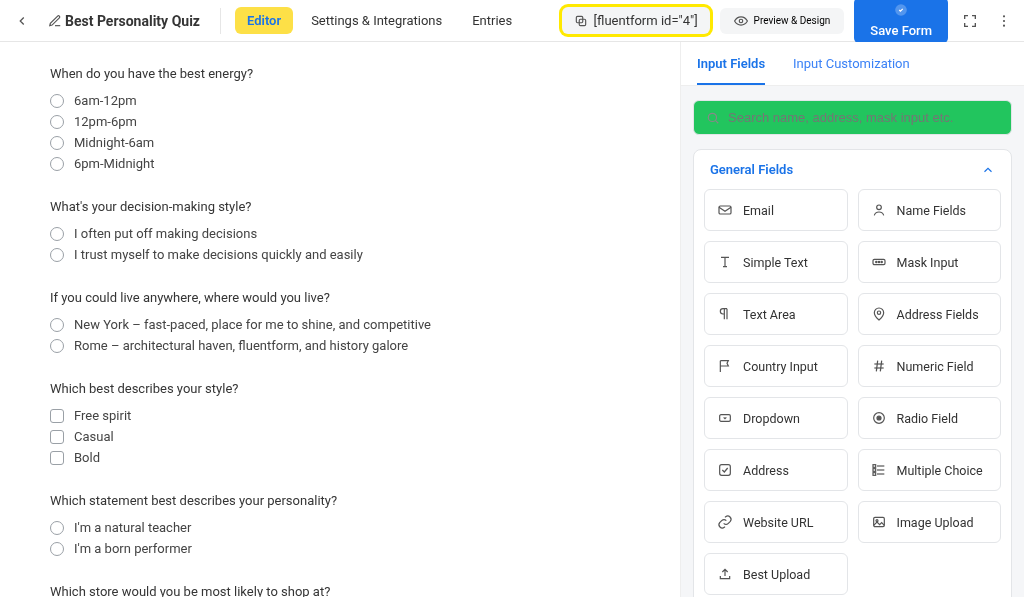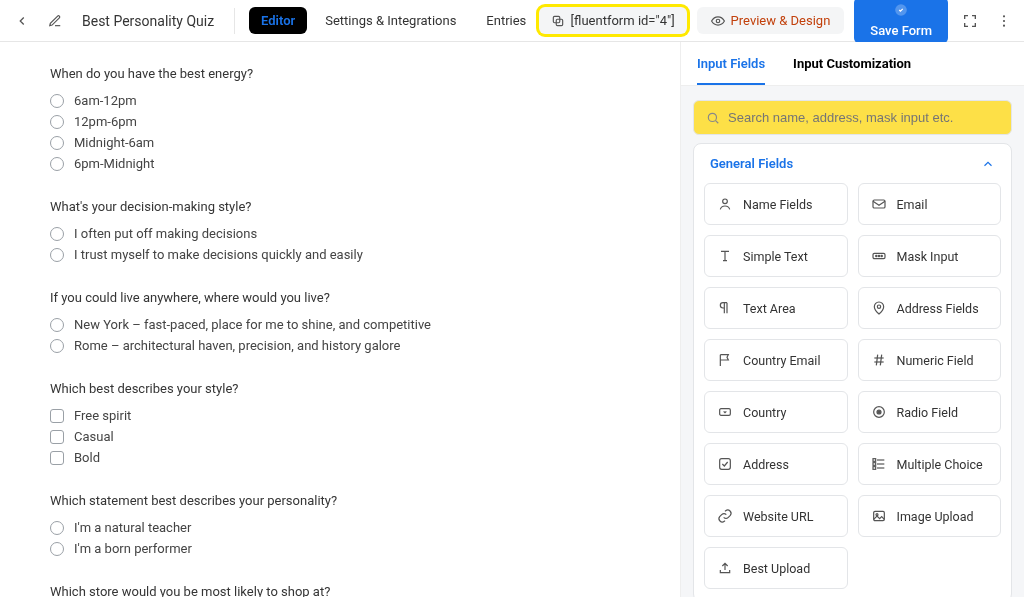--- a/index.html
+++ b/index.html
@@ -15,37 +15,37 @@
   
   .topbar {
     display: flex;
     align-items: center;
     height: 42px;
     border-bottom: 1px solid #e6e6e6;
     padding: 0 8px;
   }
   .tb-left { display:flex; align-items:center; gap:6px; }
   .back-btn { width:28px;height:28px;display:flex;align-items:center;justify-content:center;border-radius:4px;cursor:pointer;}
-  .title-wrap { display:flex; align-items:center; gap:20px; padding:0 6px; font-weight:400; font-size:14px;}
+  .title-wrap { display:flex; align-items:center; gap:3px; padding:0 6px; font-weight:700; font-size:14px;}
   .vsep { width:1px; height:26px; background:#e6e6e6; margin:0 8px;}
   .tabs { display:flex; gap:6px; }
   .tab-btn { padding:6px 12px; border-radius:6px; font-size:13px; color:#333; cursor:pointer;}
-  .tab-btn.active { background:#000000; color:#1a73e8; font-weight:600;}
+  .tab-btn.active { background:#fde047; color:#1a73e8; font-weight:600;}
   .tb-right { margin-left:auto; display:flex; align-items:center; gap:10px;}
   .shortcode-pill {
     display:flex; align-items:center; gap:6px;
     background:#f4f5f6; border-radius:6px; padding:6px 12px;
     font-size:13px; color:#333;
     box-shadow: 0 0 0 3px #ffe900;
     cursor:pointer;
   }
   .btn-grey {
     display:flex; align-items:center; gap:6px;
     background:#f4f5f6; border-radius:6px; padding:6px 14px;
-    font-size:13px; color:#c2410c; cursor:pointer;
+    font-size:10px; color:#000000; cursor:pointer;
   }
   .btn-blue {
     display:flex; align-items:center; gap:6px;
     background:#1a73e8; color:#fff; border-radius:6px;
     padding:6px 16px; font-size:13px; font-weight:500; cursor:pointer;flex-direction:column;
   }
   .icon-btn { width:24px;height:24px;display:flex;align-items:center;justify-content:center;cursor:pointer;color:#555;}
   svg { display:block; }
 
   
@@ -67,27 +67,27 @@
 
   
   .rightpanel {
     width:344px; background:#fff; border-left:1px solid #eee;
     display:flex; flex-direction:column;
   }
   .rp-tabs {
     display:flex; gap:28px; padding:14px 16px 0 16px;
     border-bottom:1px solid #eee; background:#fff;
   }
-  .rp-tab { font-size:13px; padding-bottom:12px; cursor:pointer; color:#000000; font-weight:700;}
+  .rp-tab { font-size:13px; padding-bottom:12px; cursor:pointer; color:#3b82f6; font-weight:400;}
   .rp-tab.active { color:#1a73e8; border-bottom:2px solid #1a73e8; font-weight:600;}
   .rp-body { background:#f5f6f8; padding:14px 12px; flex:1; overflow:hidden;}
   .search-box {
     display:flex; align-items:center; gap:8px;
-    background:#fde047; border:1px solid #e3e5e8; border-radius:6px;
-    padding:9px 12px; margin-bottom:8px;
+    background:#22c55e; border:1px solid #e3e5e8; border-radius:6px;
+    padding:9px 12px; margin-bottom:14px;
   }
   .search-box input {
     border:none; outline:none; font-size:13px; flex:1; background:transparent; color:#555;
   }
   .accordion {
     background:#fff; border:1px solid #e3e5e8; border-radius:8px;
   }
   .acc-header {
     display:flex; align-items:center; justify-content:space-between;
     padding:12px 16px; cursor:pointer;
@@ -203,21 +203,21 @@
     </div>
 
     <div class="question-block">
       <div class="q-title">If you could live anywhere, where would you live?</div>
       <div class="option-row">
           <span class="radio-dot"></span>
           <span>New York – fast-paced, place for me to shine, and competitive</span>
         </div>
       <div class="option-row">
           <span class="radio-dot"></span>
-          <span>Rome – architectural haven, precision, and history galore</span>
+          <span>Rome – architectural haven, fluentform, and history galore</span>
         </div>
     </div>
 
     <div class="question-block">
       <div class="q-title">Which best describes your style?</div>
       <div class="option-row">
           <span class="check-box"></span>
           <span>Free spirit</span>
         </div>
       <div class="option-row">
@@ -266,31 +266,31 @@
         <div class="acc-header">
           <span>General Fields</span>
           <svg width="14" height="14" viewBox="0 0 24 24" fill="none" stroke="#1a73e8" stroke-width="2">
               <polyline points="18 15 12 9 6 15"></polyline>
             </svg>
         </div>
         <div class="field-grid">
 
           <div class="field-card">
             <svg class="ficon" viewBox="0 0 24 24" fill="none" stroke="currentColor" stroke-width="1.8">
+                <rect x="3" y="6" width="18" height="12" rx="2"></rect>
+                <path d="M3 8l9 6 9-6"></path>
+              </svg>
+            <span>Email</span>
+          </div>
+          <div class="field-card">
+            <svg class="ficon" viewBox="0 0 24 24" fill="none" stroke="currentColor" stroke-width="1.8">
                 <circle cx="12" cy="8" r="3.5"></circle>
                 <path d="M5 20c1-4 5-5 7-5s6 1 7 5"></path>
               </svg>
             <span>Name Fields</span>
-          </div>
-          <div class="field-card">
-            <svg class="ficon" viewBox="0 0 24 24" fill="none" stroke="currentColor" stroke-width="1.8">
-                <rect x="3" y="6" width="18" height="12" rx="2"></rect>
-                <path d="M3 8l9 6 9-6"></path>
-              </svg>
-            <span>Email</span>
           </div>
 
           <div class="field-card">
             <svg class="ficon" viewBox="0 0 24 24" fill="none" stroke="currentColor" stroke-width="1.8">
                 <path d="M6 5h12M12 5v14M9 19h6"></path>
               </svg>
             <span>Simple Text</span>
           </div>
           <div class="field-card">
             <svg class="ficon" viewBox="0 0 24 24" fill="none" stroke="currentColor" stroke-width="1.8">
@@ -313,38 +313,38 @@
                 <path d="M12 21s7-6 7-11a7 7 0 10-14 0c0 5 7 11 7 11z"></path>
                 <circle cx="12" cy="10" r="2.5"></circle>
               </svg>
             <span>Address Fields</span>
           </div>
 
           <div class="field-card">
             <svg class="ficon" viewBox="0 0 24 24" fill="none" stroke="currentColor" stroke-width="1.8">
                 <path d="M5 21V4M5 4h12l-2 4 2 4H5"></path>
               </svg>
-            <span>Country Email</span>
+            <span>Country Input</span>
           </div>
           <div class="field-card">
             <svg class="ficon" viewBox="0 0 24 24" fill="none" stroke="currentColor" stroke-width="1.8">
                 <line x1="5" y1="9" x2="19" y2="9"></line>
                 <line x1="5" y1="15" x2="19" y2="15"></line>
                 <line x1="10" y1="4" x2="8" y2="20"></line>
                 <line x1="16" y1="4" x2="14" y2="20"></line>
               </svg>
             <span>Numeric Field</span>
           </div>
 
           <div class="field-card">
             <svg class="ficon" viewBox="0 0 24 24" fill="none" stroke="currentColor" stroke-width="1.8">
                 <rect x="4" y="7" width="16" height="10" rx="2"></rect>
                 <polyline points="10 11 12 13 14 11"></polyline>
               </svg>
-            <span>Country</span>
+            <span>Dropdown</span>
           </div>
           <div class="field-card">
             <svg class="ficon" viewBox="0 0 24 24" fill="none" stroke="currentColor" stroke-width="1.8">
                 <circle cx="12" cy="12" r="8"></circle>
                 <circle cx="12" cy="12" r="3" fill="currentColor"></circle>
               </svg>
             <span>Radio Field</span>
           </div>
 
           <div class="field-card">

